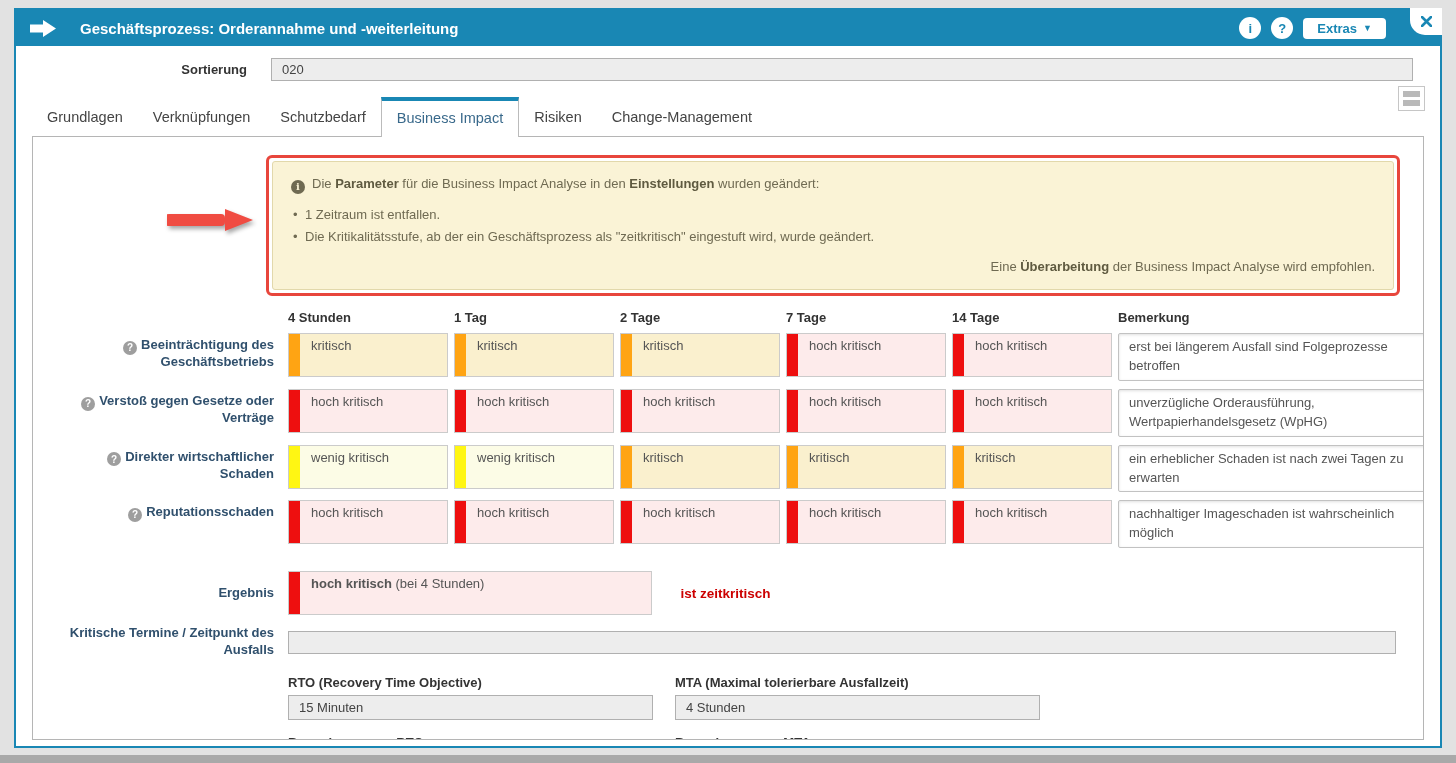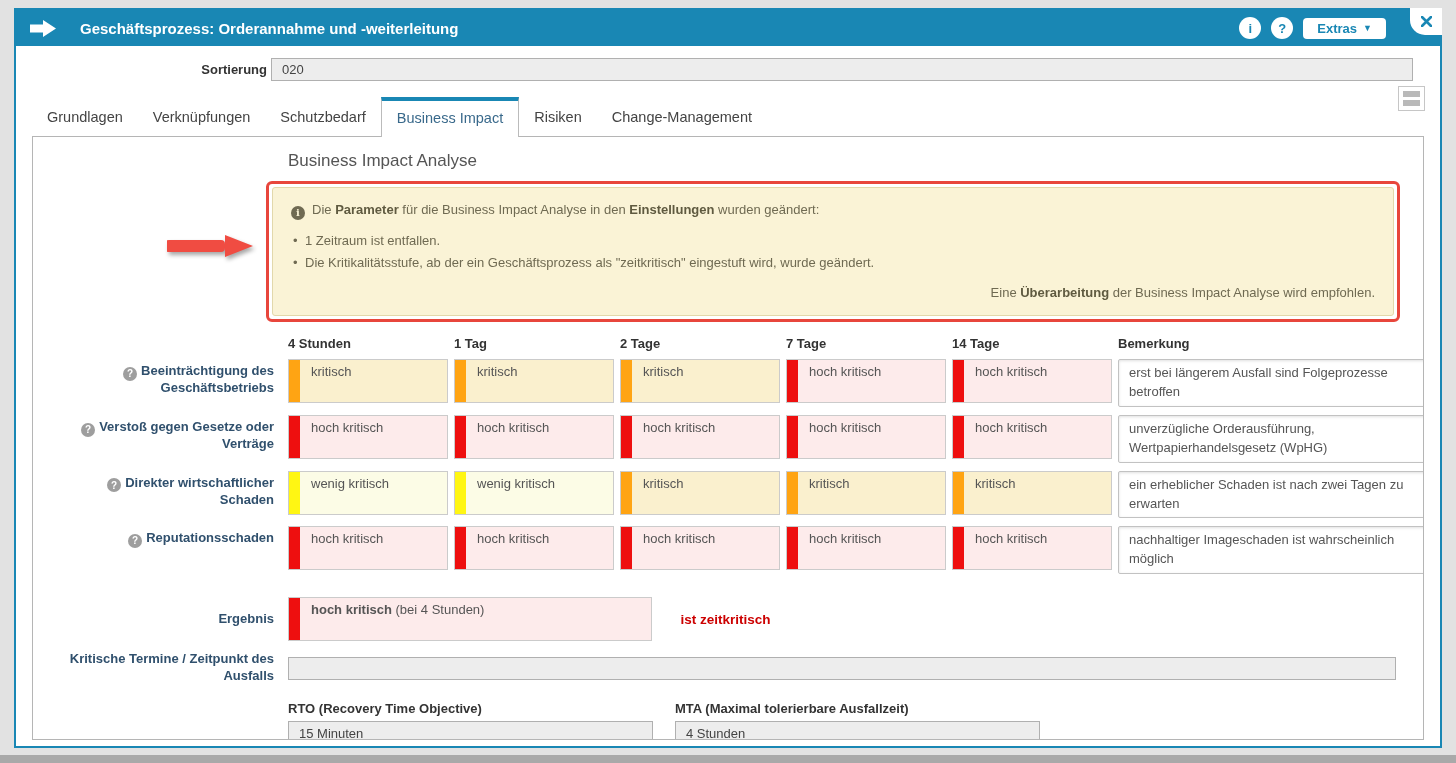--- a/index.html
+++ b/index.html
@@ -41,21 +41,21 @@
   .close-btn {
     position:absolute; top:-2px; right:-2px; width:32px; height:27px;
     background:#fff; border-bottom-left-radius:15px;
     display:flex; align-items:center; justify-content:center;
     color:#1987b4; font-weight:bold; font-size:13px; cursor:pointer;
   }
 
   
   .form-top { flex-shrink:0; position:relative; }
   .sort-row { display:flex; align-items:center; margin-top:12px; }
-  .sort-row .s-label { width:255px; text-align:right; padding-right:4px; font-weight:bold; font-size:13px; color:#333; }
+  .sort-row .s-label { width:255px; text-align:right; padding-right:24px; font-weight:bold; font-size:13px; color:#333; }
   .sort-row input {
     flex:1; margin-right:27px; height:23px; background:#ededed; border:1px solid #b0b0b0;
     font-family:inherit; font-size:13px; color:#444; padding:0 10px;
   }
   .tabs { display:flex; align-items:flex-end; margin:16px 16px 0; position:relative; z-index:2; }
   .tab { padding:12px 15px 11px; font-size:14.5px; color:#444; cursor:pointer; }
   .tab.active {
     background:#fff; border-left:1px solid #bbb; border-right:1px solid #bbb;
     border-top:4px solid #1987b4; padding-top:9px; margin-bottom:-1px; color:#39698b;
   }
@@ -193,23 +193,20 @@
       <span class="layout-btn">
         <i></i>
           <i></i>
       </span>
     </div>
 
     <div class="content">
 
       <div class="row">
         <div class="lbl"></div>
-        <div class="fld">
-          <h2 class="bia-heading">Business Impact Analyse</h2>
-        </div>
       </div>
 
       <div class="row">
         <div class="lbl"></div>
         <div class="fld">
           <div class="red-wrap">
             <svg class="anno-arrow" viewBox="0 0 88 36">
               <path d="M2,12 h52 a4,4 0 0 1 4,4 v-9 l28,11 -28,11 v-9 a4,4 0 0 1 -4,4 h-52 a4,4 0 0 1 -4,-4 v-4 a4,4 0 0 1 4,-4 z" fill="#f04c42"></path>
             </svg>
             <div class="notice">

